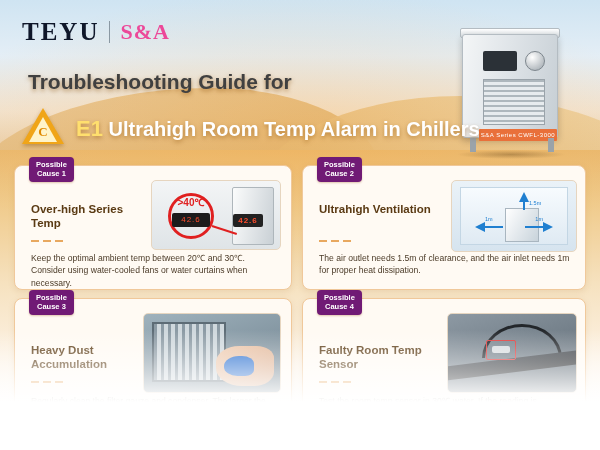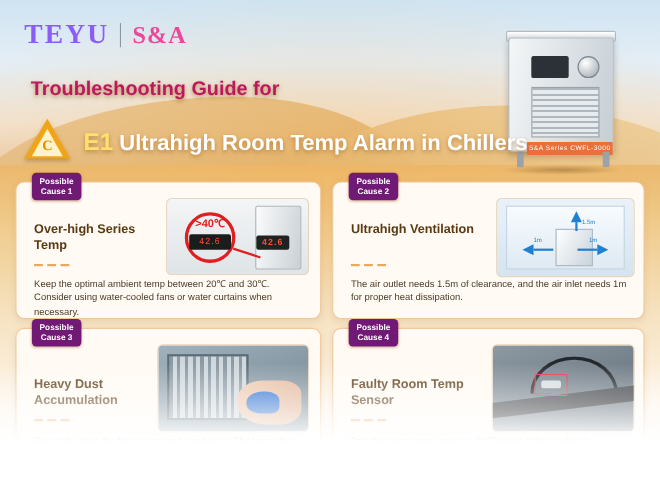--- a/index.html
+++ b/index.html
@@ -44,21 +44,21 @@
     background: linear-gradient(180deg, rgba(255,255,255,0) 0%, #ffffff 60%);
   }
   
   .logo {
     position:absolute; left:22px; top:18px;
     display:flex; align-items:center; gap:10px;
   }
   .logo-teyu {
     font-family:"Liberation Serif", serif;
     font-size:25px; font-weight:bold; letter-spacing:2px;
-    color:#8b5cf6;
+    color:#0f172a;
   }
   .logo-div { width:1px; height:22px; background:#8a98a3; }
   .logo-sa {
     font-family:"Liberation Serif", serif;
     font-size:22px; font-weight:bold; letter-spacing:1px; color:#ec4899;
   }
   
   .chiller {
     position:absolute; right:18px; top:28px; width:132px; height:130px;
   }
@@ -95,21 +95,21 @@
   .chiller-leg {
     position:absolute; width:6px; height:14px; background:#9aa3aa; top:110px;
   }
   .chiller-shadow{
     position:absolute; left:6px; top:122px; width:110px; height:9px;
     background:radial-gradient(ellipse at center, rgba(90,60,20,.35), rgba(90,60,20,0) 70%);
   }
   
   .title1 {
     position:absolute; left:28px; top:70px;
-    font-size:18px; font-weight:bold; color:#be185d;
+    font-size:21px; font-weight:bold; color:#404040;
     text-shadow: 0 2px 4px rgba(140,80,10,.55);
     font-family:"Liberation Sans", sans-serif;
   }
   .title2 {
     position:absolute; left:76px; top:116px;
     font-size:20px; font-weight:bold; color:#ffffff;
     text-shadow: 0 2px 4px rgba(140,80,10,.5);
     white-space:nowrap;
   }
   .title2 .code { color:#ffdf6e; font-size:22px; }

